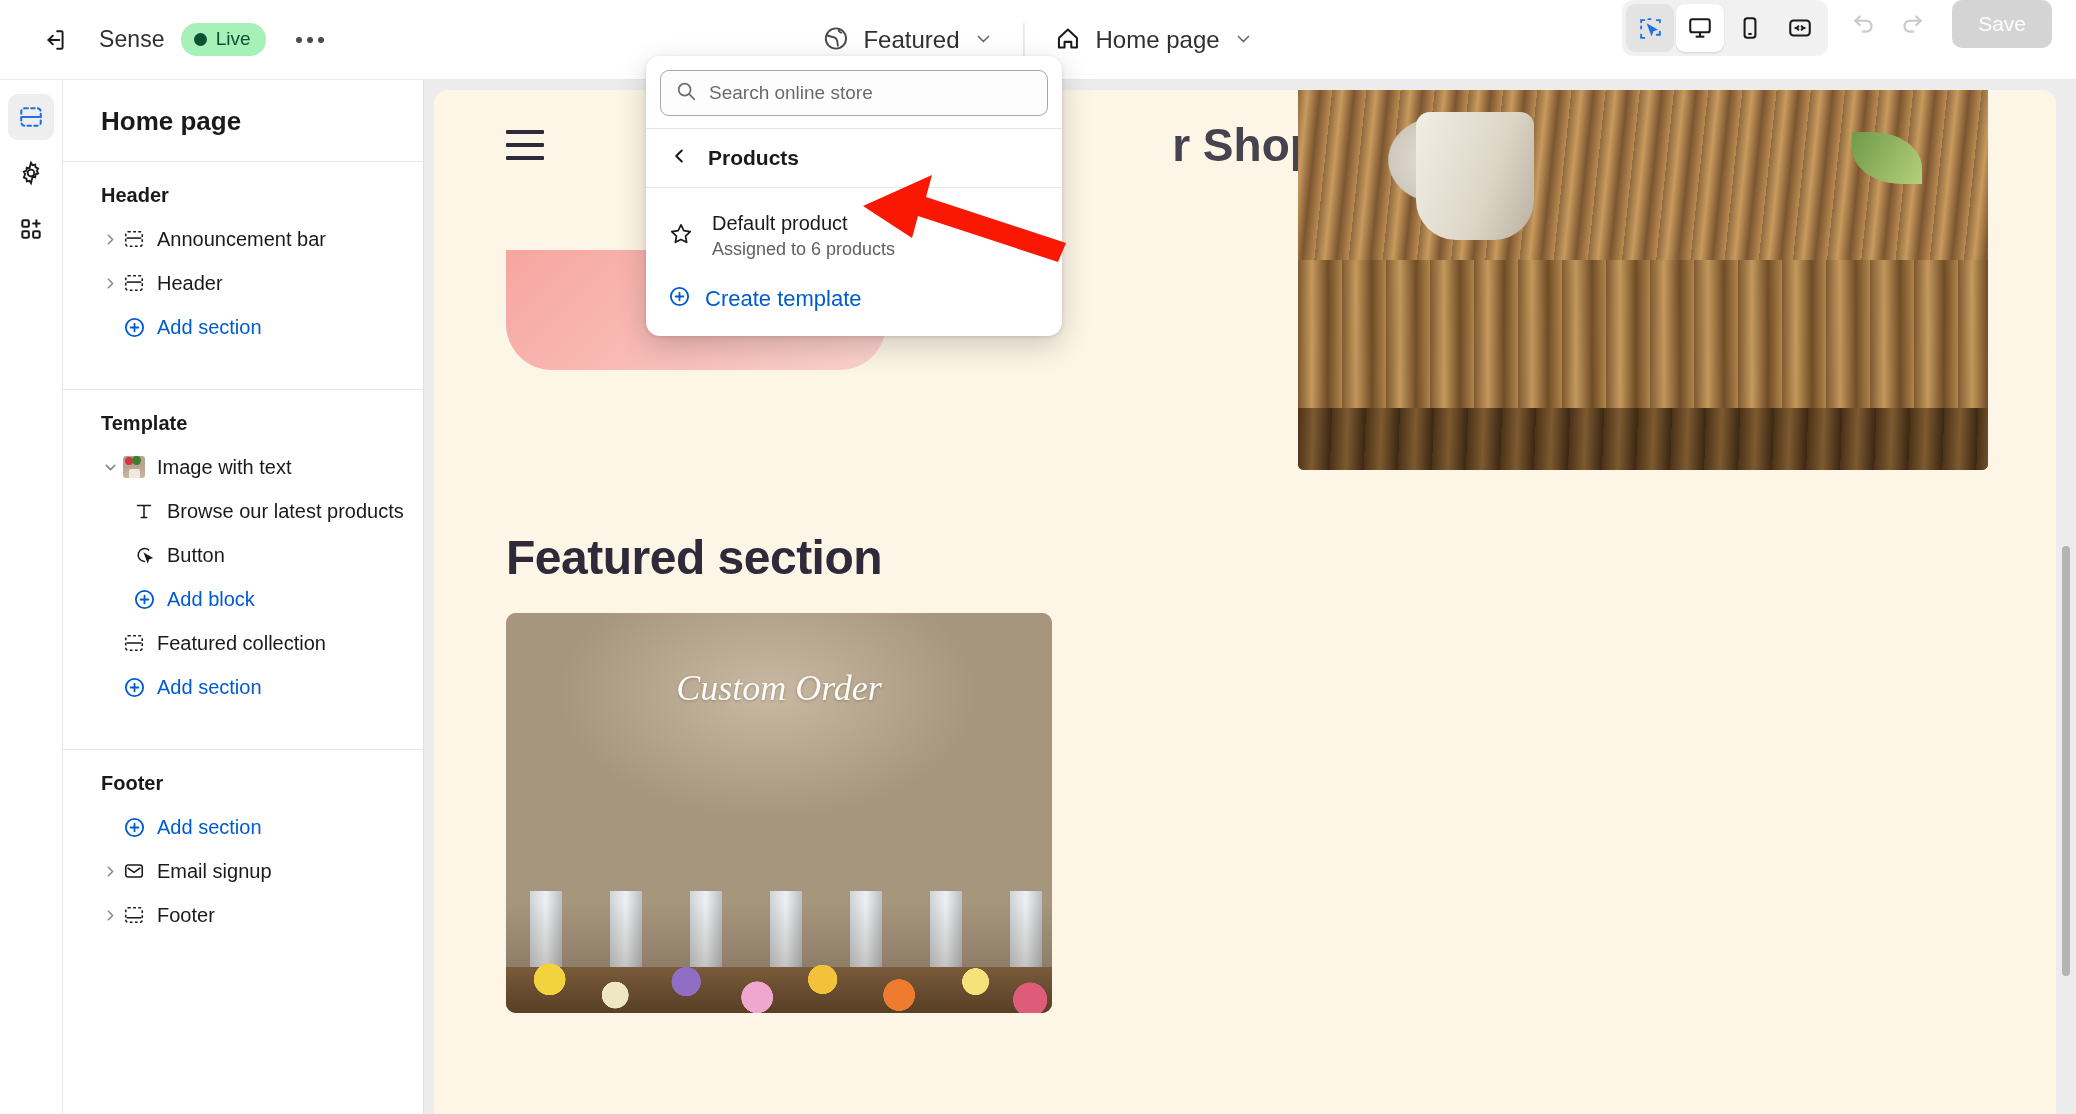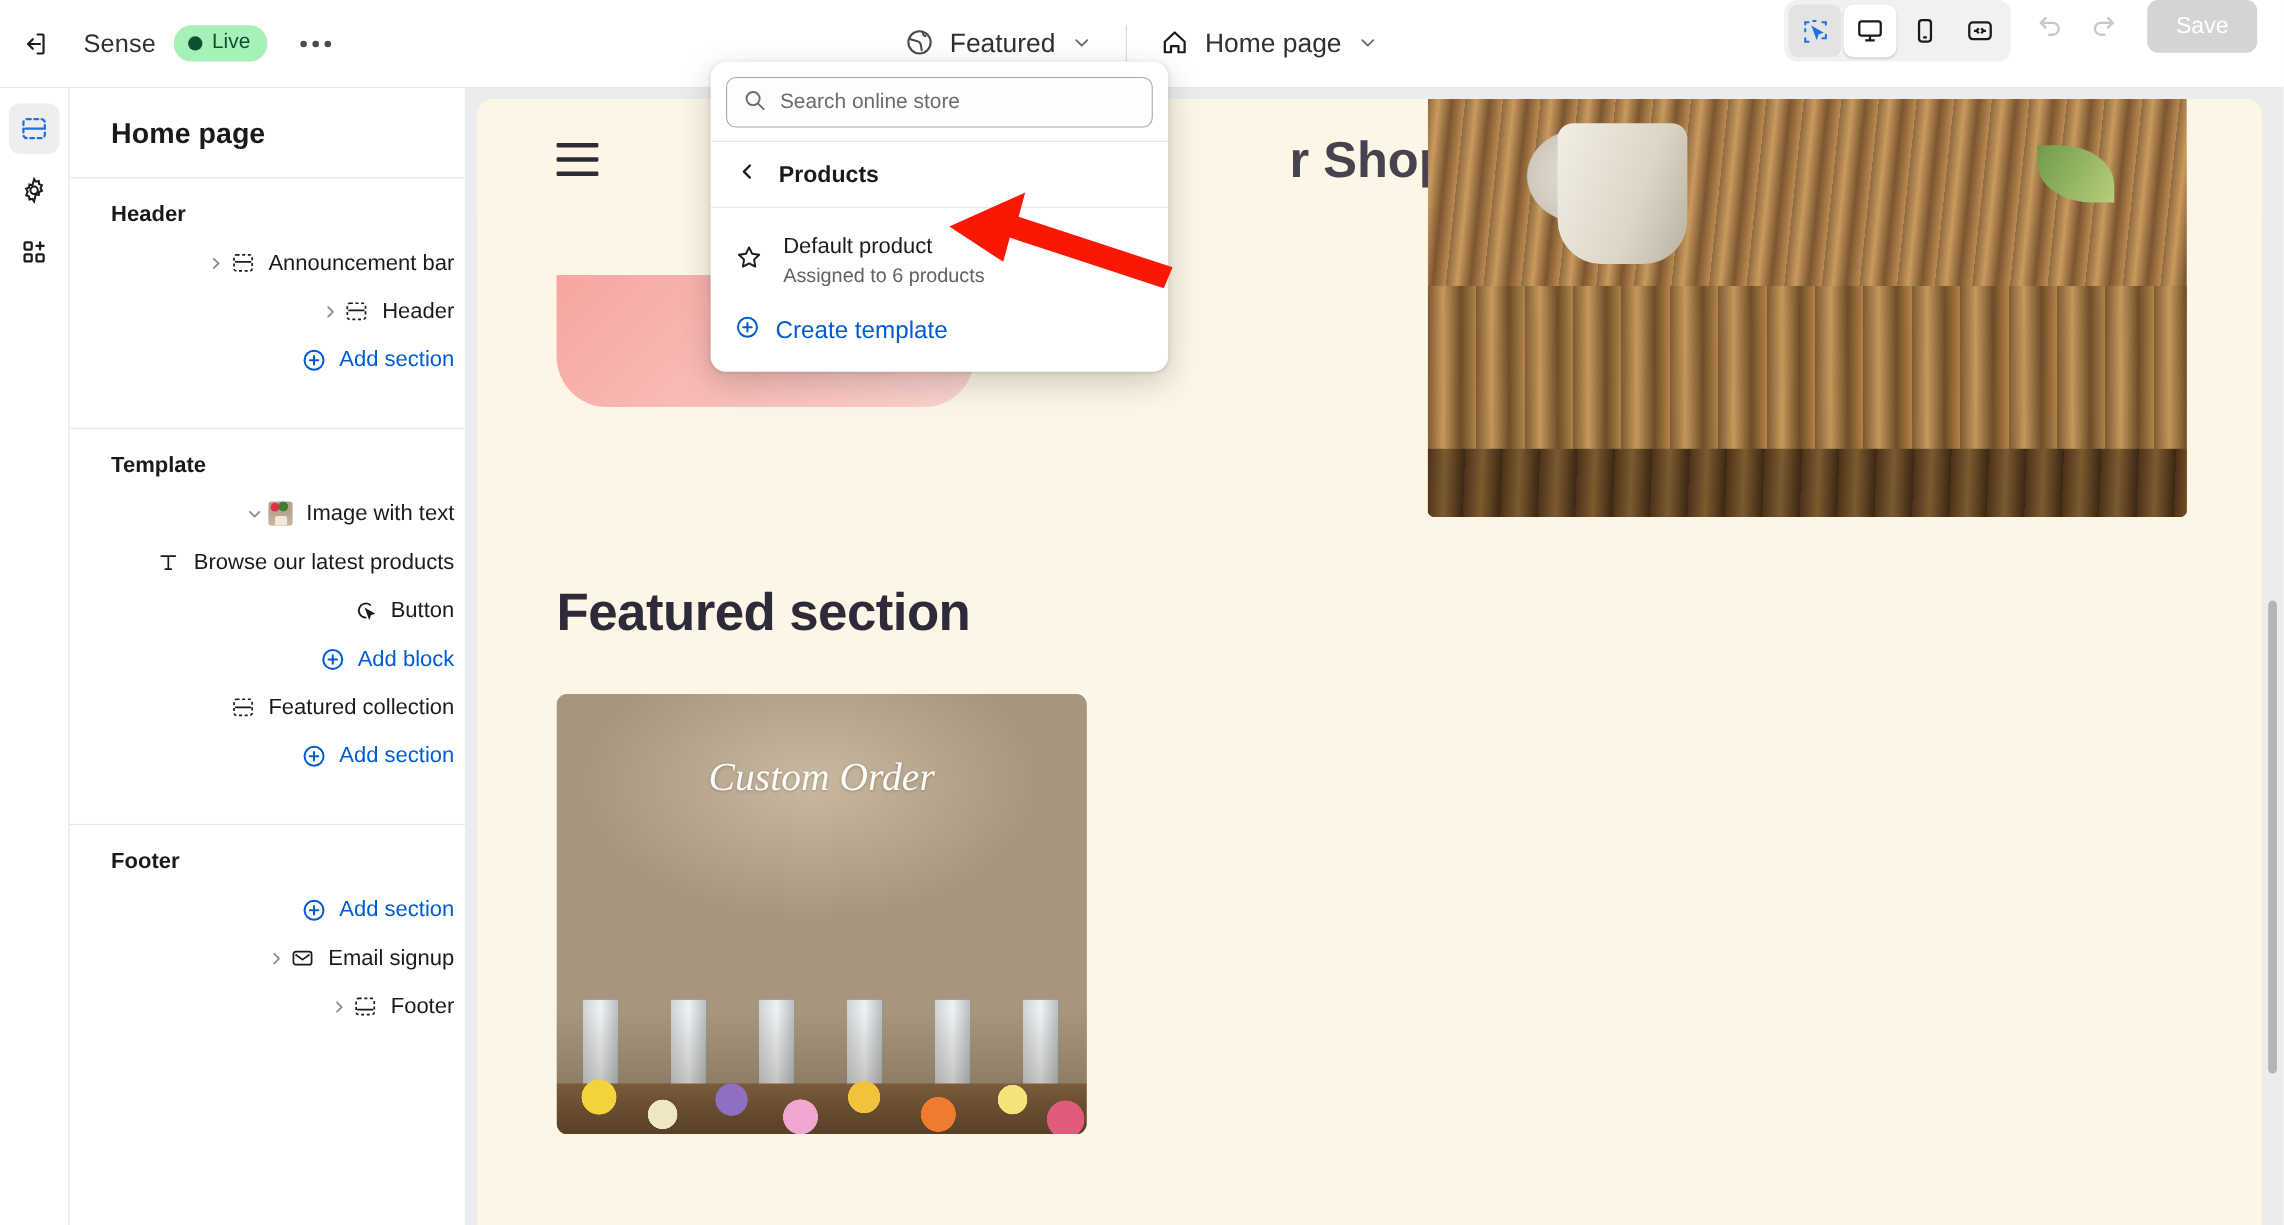--- a/index.html
+++ b/index.html
@@ -11,21 +11,21 @@
   }
   .app { position: relative; width: 2076px; height: 1114px; }
 
   
   .topbar {
     position: absolute; left: 0; top: 0; width: 2076px; height: 80px;
     background: #ffffff;
     border-bottom: 1px solid #e9e9e9;
     display: flex; align-items: center;
   }
-  .tb-left { display: flex; align-items: center; gap: 0; padding-left: 6px; justify-content: space-between; }
+  .tb-left { display: flex; align-items: center; gap: 0; padding-left: 29px; justify-content: space-between; }
   .icon-btn {
     width: 52px; height: 52px; border-radius: 10px;
     display: flex; align-items: center; justify-content: center;
     background: transparent; border: none; cursor: pointer;
   }
   .store-name {
     font-size: 23px; color: #303030; margin-left: 18px; margin-right: 16px;
     font-weight: 400; letter-spacing: .1px;
   }
   .live-badge {
@@ -96,21 +96,20 @@
   }
   .sb-sep { height: 1px; background: #e6e6e6; margin: 24px 0 0 0; }
   .sb-group { padding: 18px 0 16px 0; }
   .sb-group-label {
     font-size: 20px; font-weight: 700; color: #1a1a1a; padding: 4px 0 10px 38px;
   }
   .sb-row {
     display: flex; align-items: center; height: 44px;
     padding-left: 24px; cursor: pointer; border-radius: 8px;
     margin: 0 10px 0 10px;
-    justify-content: flex-end;
   }
   .caret {
     width: 26px; min-width: 26px; display: flex; align-items: center; justify-content: center;
     color: #8a8a8a;
   }
   .caret.none { visibility: hidden; }
   .sb-ico { width: 34px; min-width: 34px; display: flex; align-items: center; justify-content: flex-start; }
   .sb-label { font-size: 20px; color: #1a1a1a; white-space: nowrap; }
   .sb-row.link .sb-label { color: #005bd3; }
   .sb-row.indent { padding-left: 60px; }
@@ -184,21 +183,21 @@
   }
   .hero-photo .slats2 {
     position: absolute; left: 0; bottom: 0; width: 100%; height: 62px;
     background: repeating-linear-gradient(92deg, #4b3218 0px, #7d5a30 16px, #3b2713 34px);
   }
   .featured-title {
     font-size: 48px; font-weight: 700; color: #2e2a39;
     padding: 60px 0 0 72px; letter-spacing: -.5px;
   }
   .product-card {
-    margin: 46px 0 0 72px; width: 482px; height: 400px; border-radius: 10px; overflow: hidden;
+    margin: 28px 0 0 72px; width: 546px; height: 400px; border-radius: 10px; overflow: hidden;
     position: relative;
     background: linear-gradient(180deg,#b9a792 0%, #a89madd 0%, #a89a83 45%, #9b8d77 100%);
   }
   .pc-bg {
     position: absolute; inset: 0;
     background:
       radial-gradient(ellipse 300px 180px at 48% 20%, #c9b9a2 0%, #a6967e 70%),
       linear-gradient(180deg,#b6a48e 0%, #93846e 100%);
   }
   .pc-caption {

